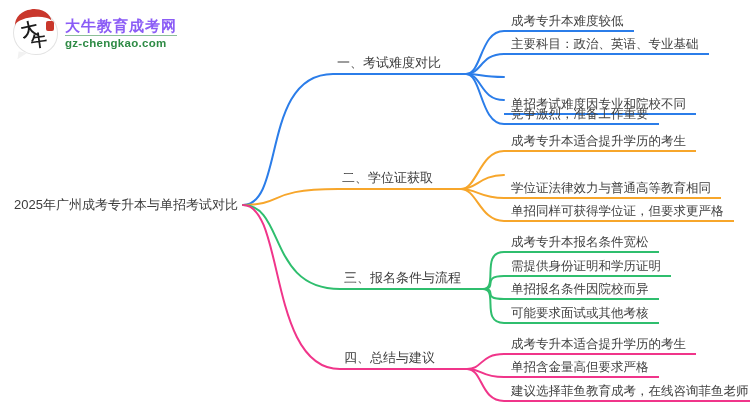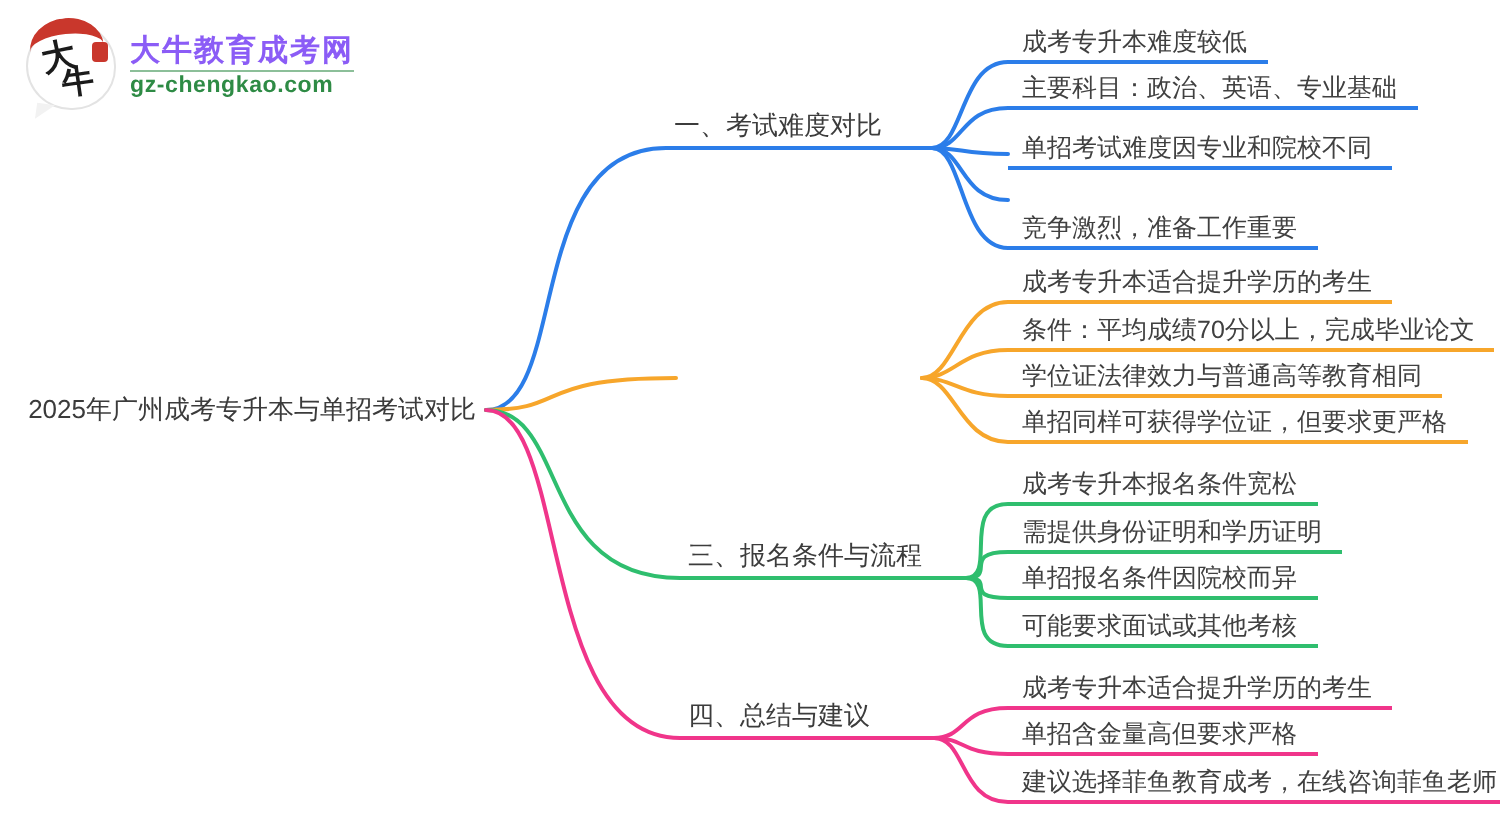--- a/index.html
+++ b/index.html
@@ -73,30 +73,30 @@
     <div class="logo-text">
       <div class="logo-title" style="color: #8b5cf6;">大牛教育成考网</div>
       <div class="logo-divider" style="background: rgb(46, 139, 69);"></div>
       <div class="logo-url" style="color: rgb(46, 139, 69);">gz-chengkao.com</div>
     </div>
   </div>
 
   <div class="root-topic">2025年广州成考专升本与单招考试对比</div>
 
   <div class="branch" style="left: 333px; top: 54px; width: 133px; border-bottom-color: rgb(43, 125, 233);">一、考试难度对比</div>
+  <div class="branch" style="left: 338px; top: 169px; width: 123px; border-bottom-color: rgb(247, 166, 43);">二、学位证获取</div>
   <div class="branch" style="left: 340px; top: 269px; width: 143px; border-bottom-color: rgb(47, 190, 110);">三、报名条件与流程</div>
   <div class="branch" style="left: 340px; top: 349px; width: 127px; border-bottom-color: rgb(240, 53, 138);">四、总结与建议</div>
 
   <div class="leaf" style="top: 13px; border-bottom-color: rgb(43, 125, 233);">成考专升本难度较低</div>
   <div class="leaf" style="top: 36px; border-bottom-color: rgb(43, 125, 233);">主要科目：政治、英语、专业基础</div>
-  <div class="leaf" style="top: 66px; border-bottom-color: rgb(43, 125, 233); font-family: Liberation Serif, serif;">单招考试难度因专业和院校不同</div>
+  <div class="leaf" style="top: 96px; border-bottom-color: rgb(43, 125, 233); font-family: Liberation Serif, serif;">单招考试难度因专业和院校不同</div>
   <div class="leaf" style="top: 106px; border-bottom-color: rgb(43, 125, 233); text-align: right;">竞争激烈，准备工作重要</div>
 
   <div class="leaf" style="top: 133px; border-bottom-color: rgb(247, 166, 43);">成考专升本适合提升学历的考生</div>
-  <div class="leaf" style="top: 157px; border-bottom-color: rgb(247, 166, 43);">条件：平均成绩70分以上，完成毕业论文</div>
   <div class="leaf" style="top: 180px; border-bottom-color: rgb(247, 166, 43);">学位证法律效力与普通高等教育相同</div>
   <div class="leaf" style="top: 203px; border-bottom-color: rgb(247, 166, 43);">单招同样可获得学位证，但要求更严格</div>
 
   <div class="leaf" style="top: 234px; border-bottom-color: rgb(47, 190, 110);">成考专升本报名条件宽松</div>
   <div class="leaf" style="top: 258px; border-bottom-color: rgb(47, 190, 110);">需提供身份证明和学历证明</div>
   <div class="leaf" style="top: 281px; border-bottom-color: rgb(47, 190, 110);">单招报名条件因院校而异</div>
   <div class="leaf" style="top: 305px; border-bottom-color: rgb(47, 190, 110);">可能要求面试或其他考核</div>
 
   <div class="leaf" style="top: 336px; border-bottom-color: rgb(240, 53, 138);">成考专升本适合提升学历的考生</div>
   <div class="leaf" style="top: 359px; border-bottom-color: rgb(240, 53, 138);">单招含金量高但要求严格</div>

